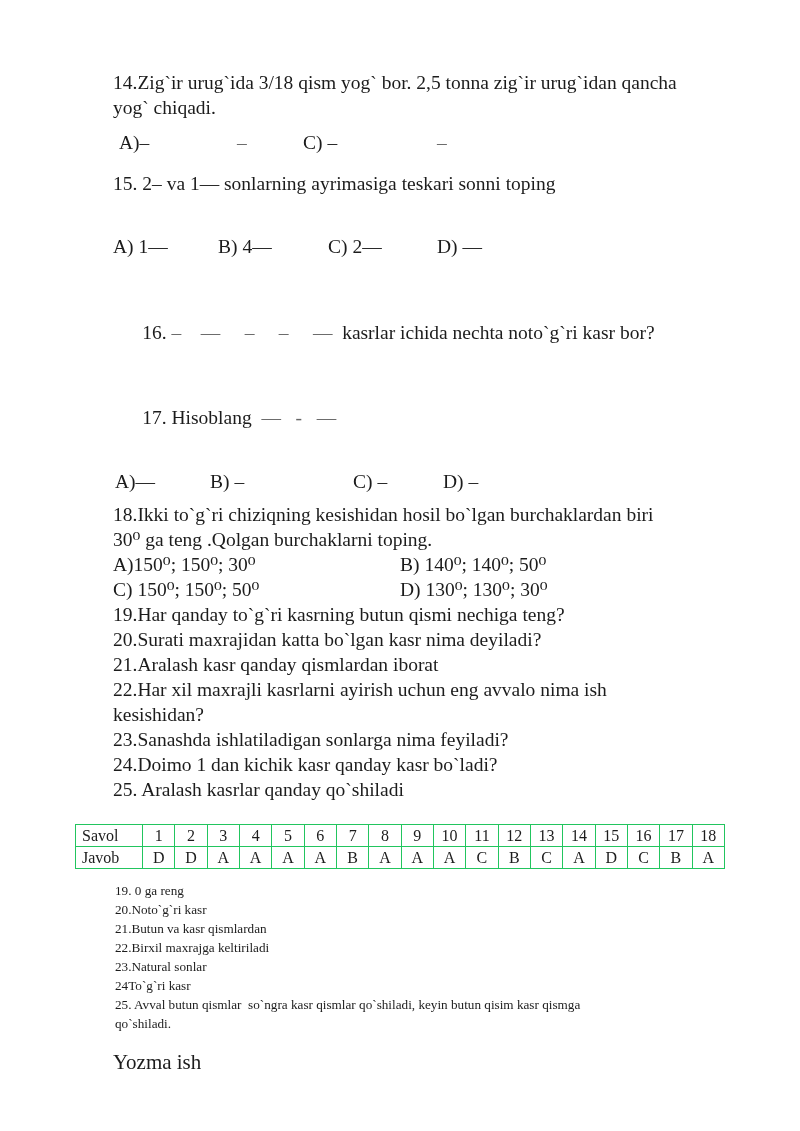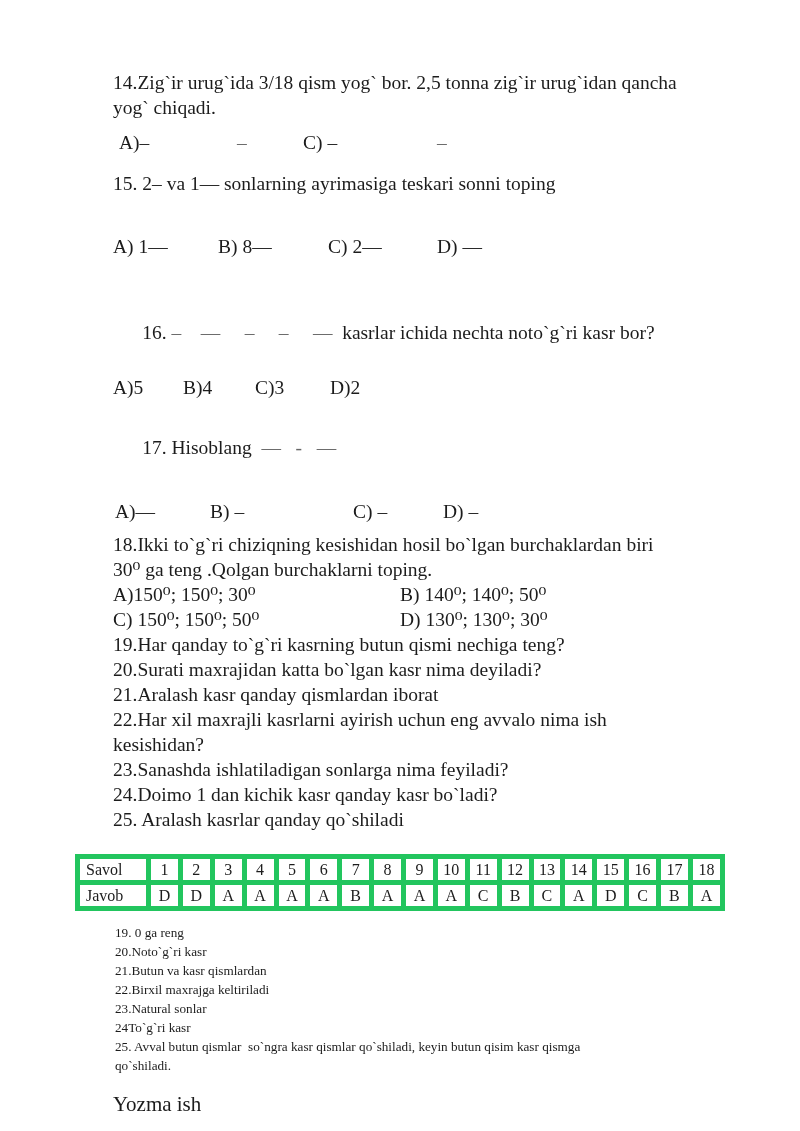--- a/index.html
+++ b/index.html
@@ -31,21 +31,21 @@
 
   table.akey-table{
     border-collapse:collapse;
     table-layout:fixed;
     width:650px;
     margin-left:-38px;
     font-size:16px;
     line-height:20px;
   }
   table.akey-table td{
-    border:5px solid #22c55e;
+    border:1px solid #22c55e;
     height:21px;
     padding:0 2px;
     text-align:center;
     overflow:hidden;
   }
   table.akey-table td.lbl{
     width:58px;
     text-align:left;
     padding-left:6px;
   }
@@ -77,35 +77,29 @@
       <span class="s0">A)–</span>
       <span class="s1 dash">–</span>
       <span class="s2">C) –</span>
       <span class="s3 dash">–</span>
     </div>
 
     <div class="tline mt16">15. 2– va 1— sonlarning ayrimasiga teskari sonni toping</div>
 
     <div class="opt-row q15o mt38">
       <span class="s0">A) 1—</span>
-      <span class="s1">B) 8—</span>
+      <span class="s1">B) 4—</span>
       <span class="s2">C) 2—</span>
       <span class="s3">D) —</span>
     </div>
 
     <div class="tline mt36">
       <span>16. </span><span class="dash">–    —     –     –     —</span><span>  kasrlar ichida nechta noto`g`ri kasr bor?</span>
     </div>
 
-    <div class="opt-row q16o mt5">
-      <span class="s0">A)5</span>
-      <span class="s1">B)4</span>
-      <span class="s2">C)3</span>
-      <span class="s3">D)2</span>
-    </div>
 
     <div class="tline mt10">
       <span>17. Hisoblang  </span><span class="dash">—   -   —</span>
     </div>
 
     <div class="opt-row q17o mt14">
       <span class="s0">A)—</span>
       <span class="s1">B) –</span>
       <span class="s2">C) –</span>
       <span class="s3">D) –</span>

